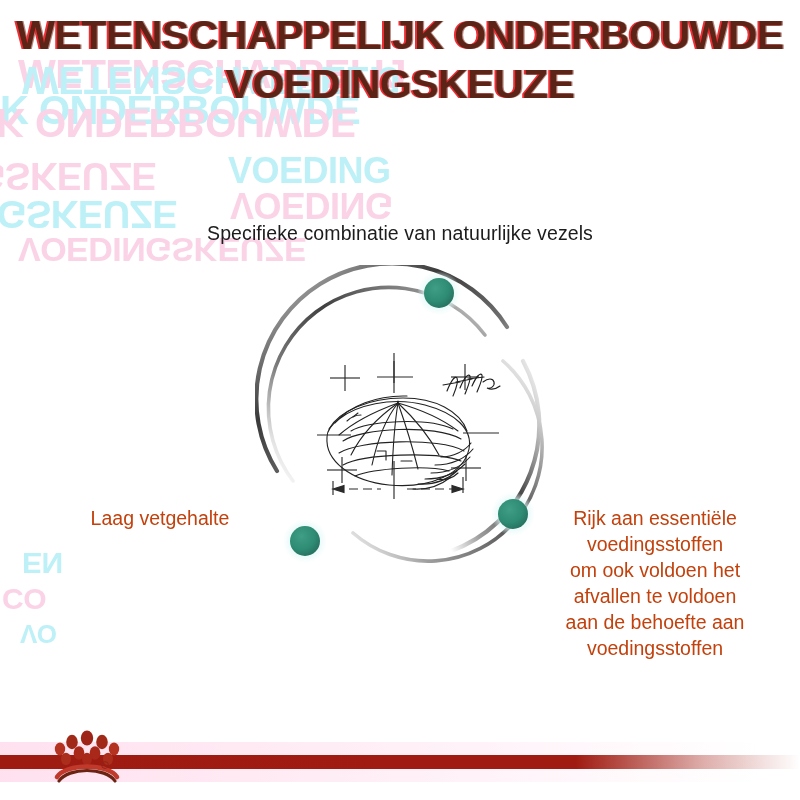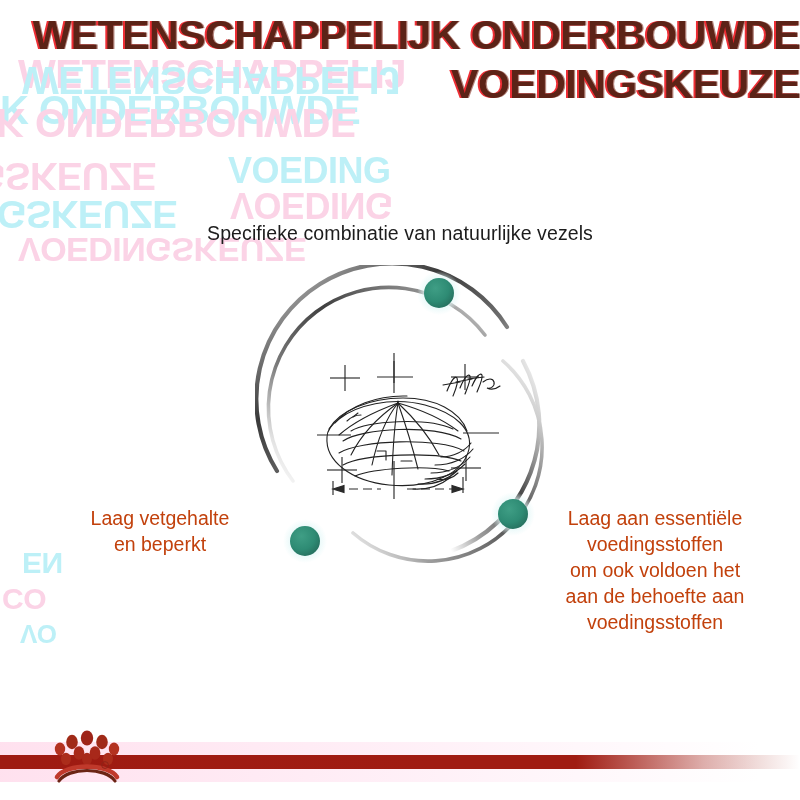--- a/index.html
+++ b/index.html
@@ -21,21 +21,21 @@
     letter-spacing:-0.5px;
     font-family:"Liberation Sans","DejaVu Sans",sans-serif;
   }
   .g-cyan{color:#bdf0f7;}
   .g-pink{color:#fbd3e6;}
   .g-flip{transform:scaleY(-1);}
   .g-blur{filter:blur(0.4px);}
 
   
   .title-block{
-    position:absolute;left:0;top:14px;width:800px;text-align:right;
+    position:absolute;left:0;top:14px;width:800px;text-align:center;
     z-index:6;
   }
   .title-line{
     position:relative;
     display:block;
     font-weight:700;
     color:#5c2317;
     letter-spacing:-0.5px;
     line-height:1.04;
     font-family:"Liberation Sans","DejaVu Sans",sans-serif;
@@ -235,27 +235,27 @@
         <circle cx="50" cy="276" r="22" fill="url(#dotHalo)"></circle>
         <circle cx="50" cy="276" r="15" fill="url(#dotG)"></circle>
         <circle cx="258" cy="249" r="22" fill="url(#dotHalo)"></circle>
         <circle cx="258" cy="249" r="15" fill="url(#dotG)"></circle>
       </g>
     </svg>
   </div>
 
   <div class="label label-left">
     <div>Laag vetgehalte</div>
-    <div>en beperkt</div>
   </div>
 
   <div class="label label-right">
-    <div>Laag aan essentiële</div>
+    <div>Rijk aan essentiële</div>
     <div>voedingsstoffen</div>
     <div>om ook voldoen het</div>
+    <div>afvallen te voldoen</div>
     <div>aan de behoefte aan</div>
     <div>voedingsstoffen</div>
   </div>
 
   <div class="bottom-glow"></div>
   <div class="bottom-bar"></div>
 
   <div class="logo">
     <svg width="78" height="62" viewBox="0 0 78 62" aria-hidden="true">
       <g fill="#9e2418">

